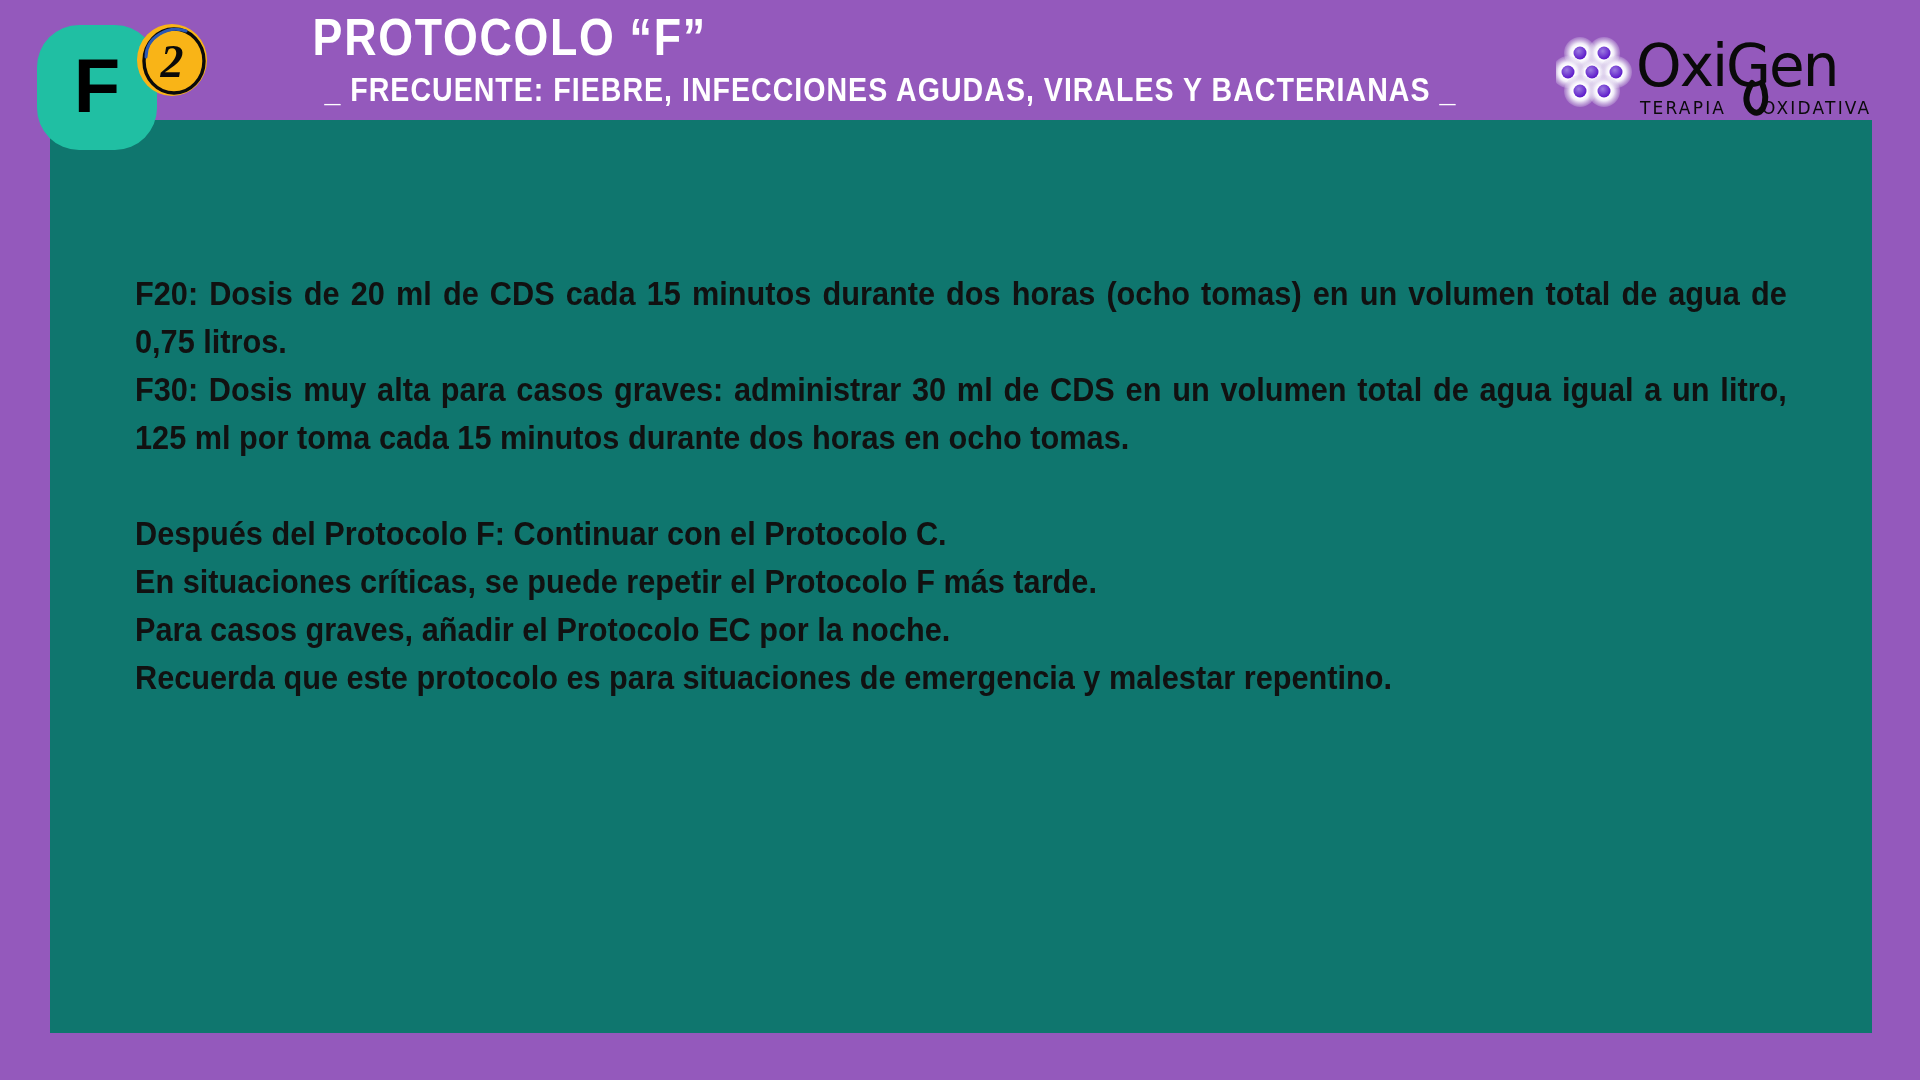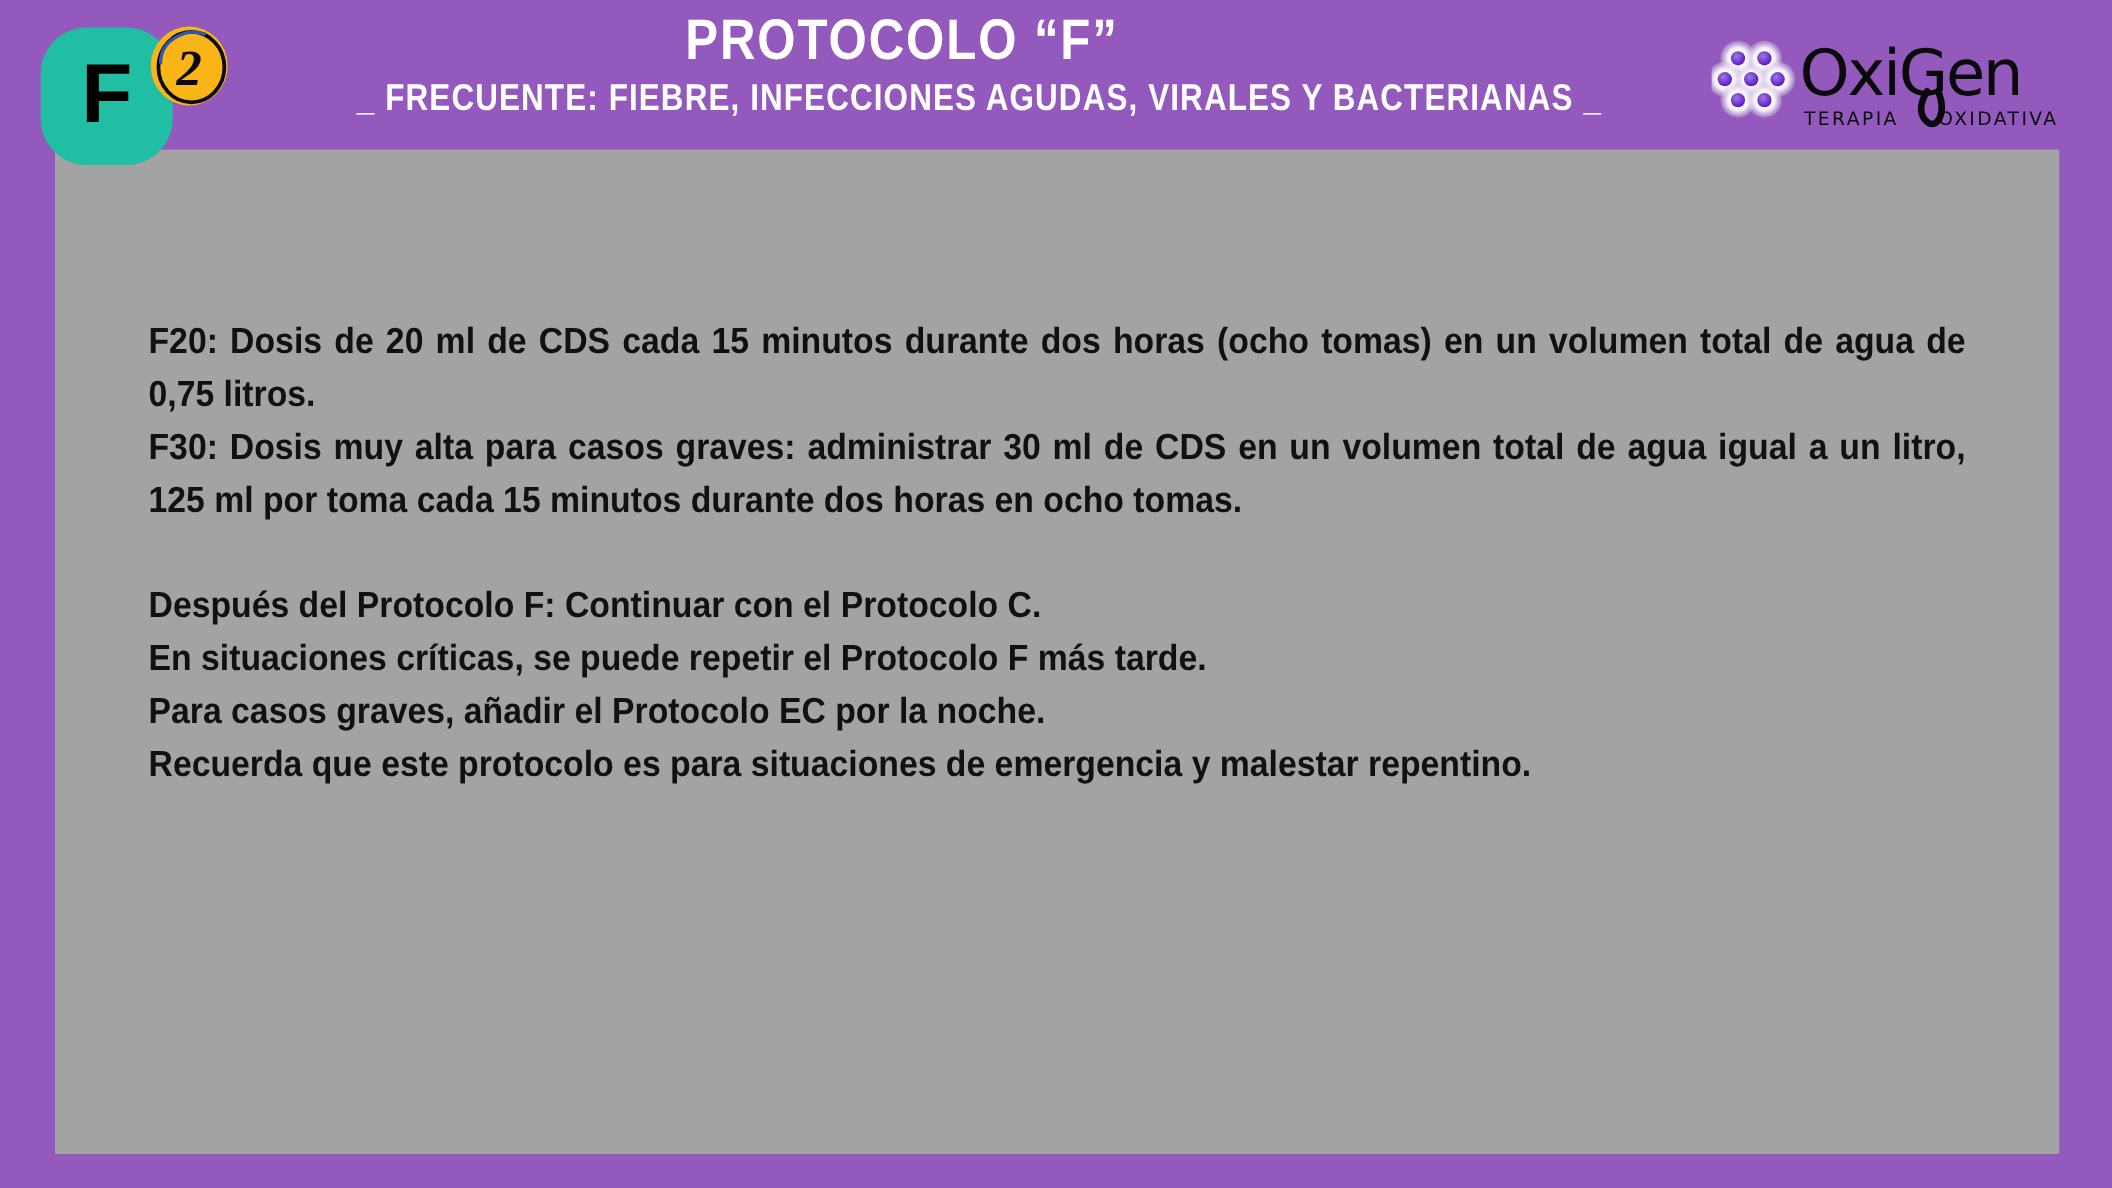--- a/index.html
+++ b/index.html
@@ -16,39 +16,38 @@
     position: relative;
   }
 
   
   .card {
     position: absolute;
     left: 50px;
     top: 120px;
     width: 1822px;
     height: 913px;
-    background: #a3a3a3;
-    margin-top: 16px;
+    background: #0f766e;
   }
 
   
   .header {
     position: absolute;
     left: 0;
     top: 0;
     width: 1920px;
     height: 120px;
   }
 
   .title-block {
     position: absolute;
     left: 230px;
     top: 6px;
     width: 1180px;
-    text-align: center;
+    text-align: left;
   }
 
   .title {
     color: #ffffff;
     font-family: "Liberation Sans Narrow", "Liberation Sans", sans-serif;
     font-weight: bold;
     font-size: 52px;
     letter-spacing: 2px;
     line-height: 62px;
     transform: scaleX(0.86);

